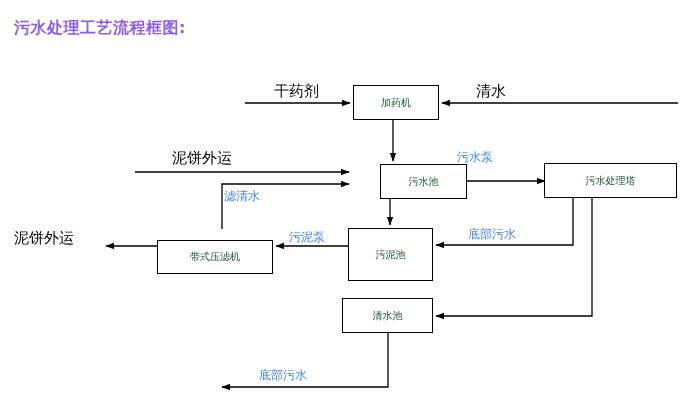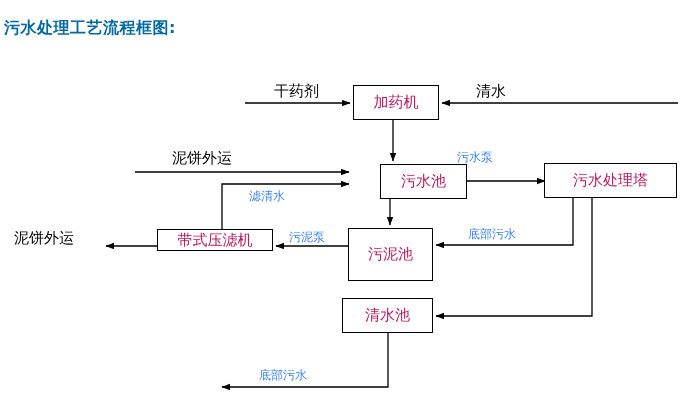--- a/index.html
+++ b/index.html
@@ -16,48 +16,48 @@
     position: relative;
   }
   #page {
     position: relative;
     width: 700px;
     height: 420px;
     background: #ffffff;
   }
   #title {
     position: absolute;
-    left: 4px;
+    left: 14px;
     top: 18px;
     font-size: 16px;
     font-weight: bold;
     letter-spacing: 0.5px;
-    color: #0369a1;
+    color: #8b5cf6;
     white-space: nowrap;
   }
   svg#wires {
     position: absolute;
     left: 0;
     top: 0;
     width: 700px;
     height: 420px;
     pointer-events: none;
   }
   .node {
     position: absolute;
     box-sizing: border-box;
     border: 1.4px solid #000;
     background: #ffffff;
     display: flex;
     align-items: center;
     justify-content: center;
-    font-size: 15px;
+    font-size: 10px;
     line-height: 1;
     white-space: nowrap;
-    color: #be185d;
+    color: #14532d;
   }
   .edge-label {
     position: absolute;
     font-size: 12px;
     line-height: 1;
     white-space: nowrap;
     color: #3b82f6;
     background: transparent;
   }
   .term-label {
@@ -112,41 +112,41 @@
   </div>
 
   <div class="node" style="left:352px; top:164px; width:87px; height:35px;margin-left:28px;">
     <span>污水池</span>
   </div>
 
   <div class="node" style="left:544px; top:163px; width:133px; height:35px;">
     <span>污水处理塔</span>
   </div>
 
-  <div class="node" style="left:157px; top:229px; width:116px; height:22px;">
+  <div class="node" style="left:157px; top:240px; width:116px; height:34px;">
     <span>带式压滤机</span>
   </div>
 
   <div class="node" style="left:348px; top:228px; width:85px; height:53px;">
     <span>污泥池</span>
   </div>
 
   <div class="node" style="left:342px; top:298px; width:91px; height:35px;">
     <span>清水池</span>
   </div>
 
   <div class="term-label" style="left:274px; top:84px;">干药剂</div>
 
   <div class="term-label" style="left:476px; top:84px;">清水</div>
 
   <div class="term-label" style="left:172px; top:151px;">泥饼外运</div>
 
   <div class="term-label" style="left:14px; top:231px;">泥饼外运</div>
 
-  <div class="edge-label" style="left:249px; top:190px;">滤清水</div>
+  <div class="edge-label" style="left:224px; top:190px;">滤清水</div>
 
   <div class="edge-label" style="left:457px; top:151px;">污水泵</div>
 
   <div class="edge-label" style="left:289px; top:231px;">污泥泵</div>
 
   <div class="edge-label" style="left:468px; top:228px;">底部污水</div>
 
   <div class="edge-label" style="left:259px; top:369px;">底部污水</div>
 
 </div>

